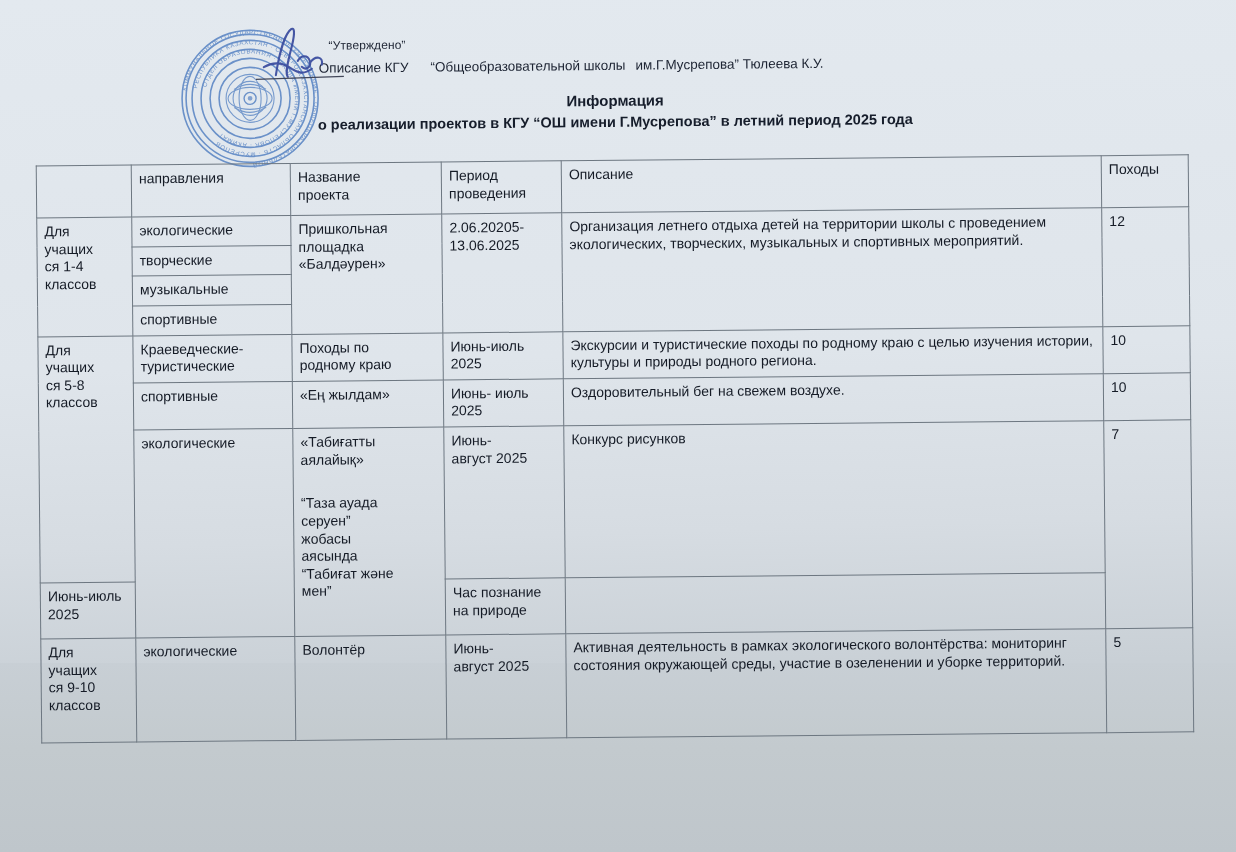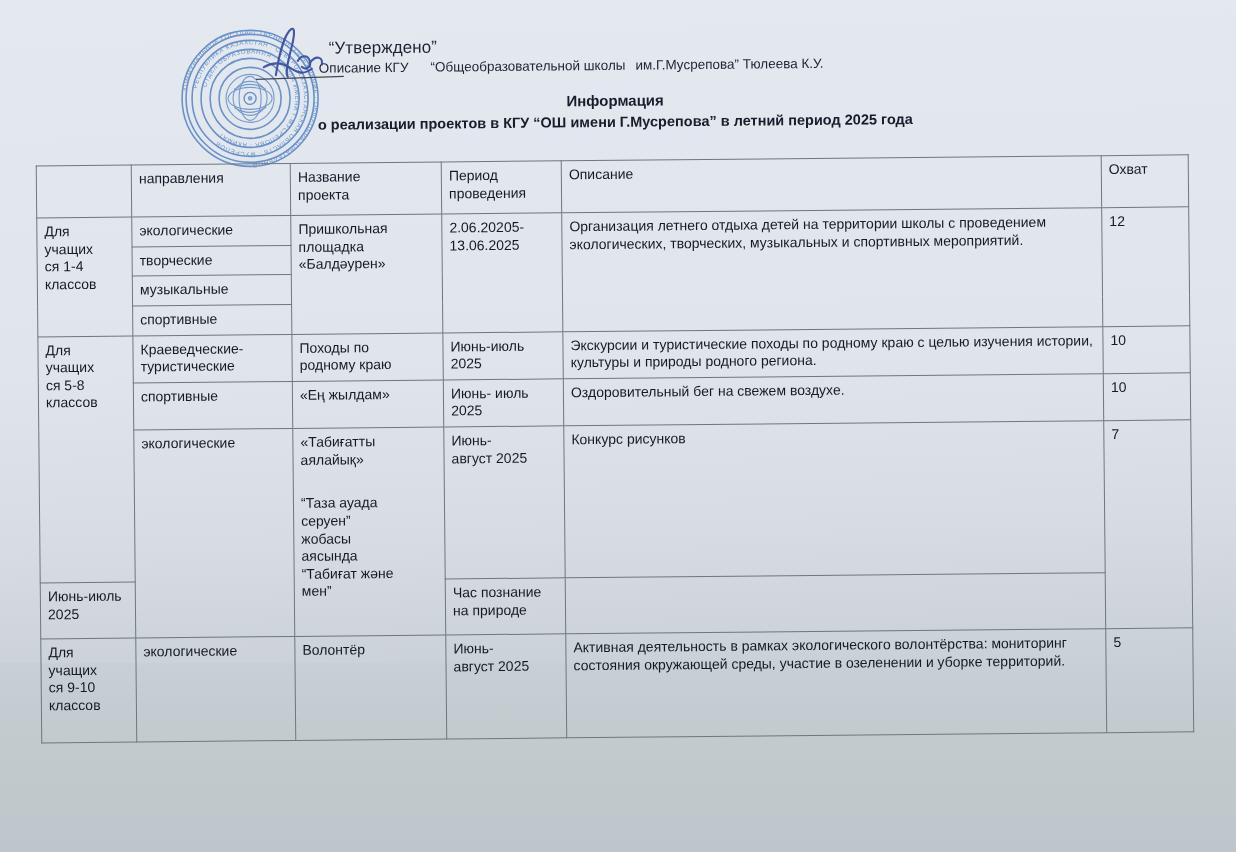--- a/index.html
+++ b/index.html
@@ -39,21 +39,21 @@
     width: 1236px;
     height: 852px;
     transform: rotate(-0.55deg);
     transform-origin: 600px 400px;
   }
 
   
   .hdr-approved {
     position: absolute;
     left: 332px; top: 36px;
-    font-size: 17px;
+    font-size: 12px;
     color: #1d2433;
     letter-spacing: .1px;
   }
   .hdr-director {
     position: absolute;
     left: 322px; top: 58px;
     font-size: 13.5px;
     color: #1d2433;
     white-space: nowrap;
   }
@@ -197,21 +197,21 @@
     <tbody>
 
       <tr>
         <td style="height:40px"></td>
         <td class="nowrapish">направления</td>
         <td class="nowrapish">Название
 проекта</td>
         <td class="nowrapish">Период
 проведения</td>
         <td>Описание</td>
-        <td>Охват</td>
+        <td>Походы</td>
       </tr>
 
       <tr>
         <td class="grp nowrapish" rowspan="4">Для
 учащих
 ся 1-4
 классов</td>
         <td>экологические</td>
         <td class="ptitle" rowspan="4">Пришкольная
 площадка

